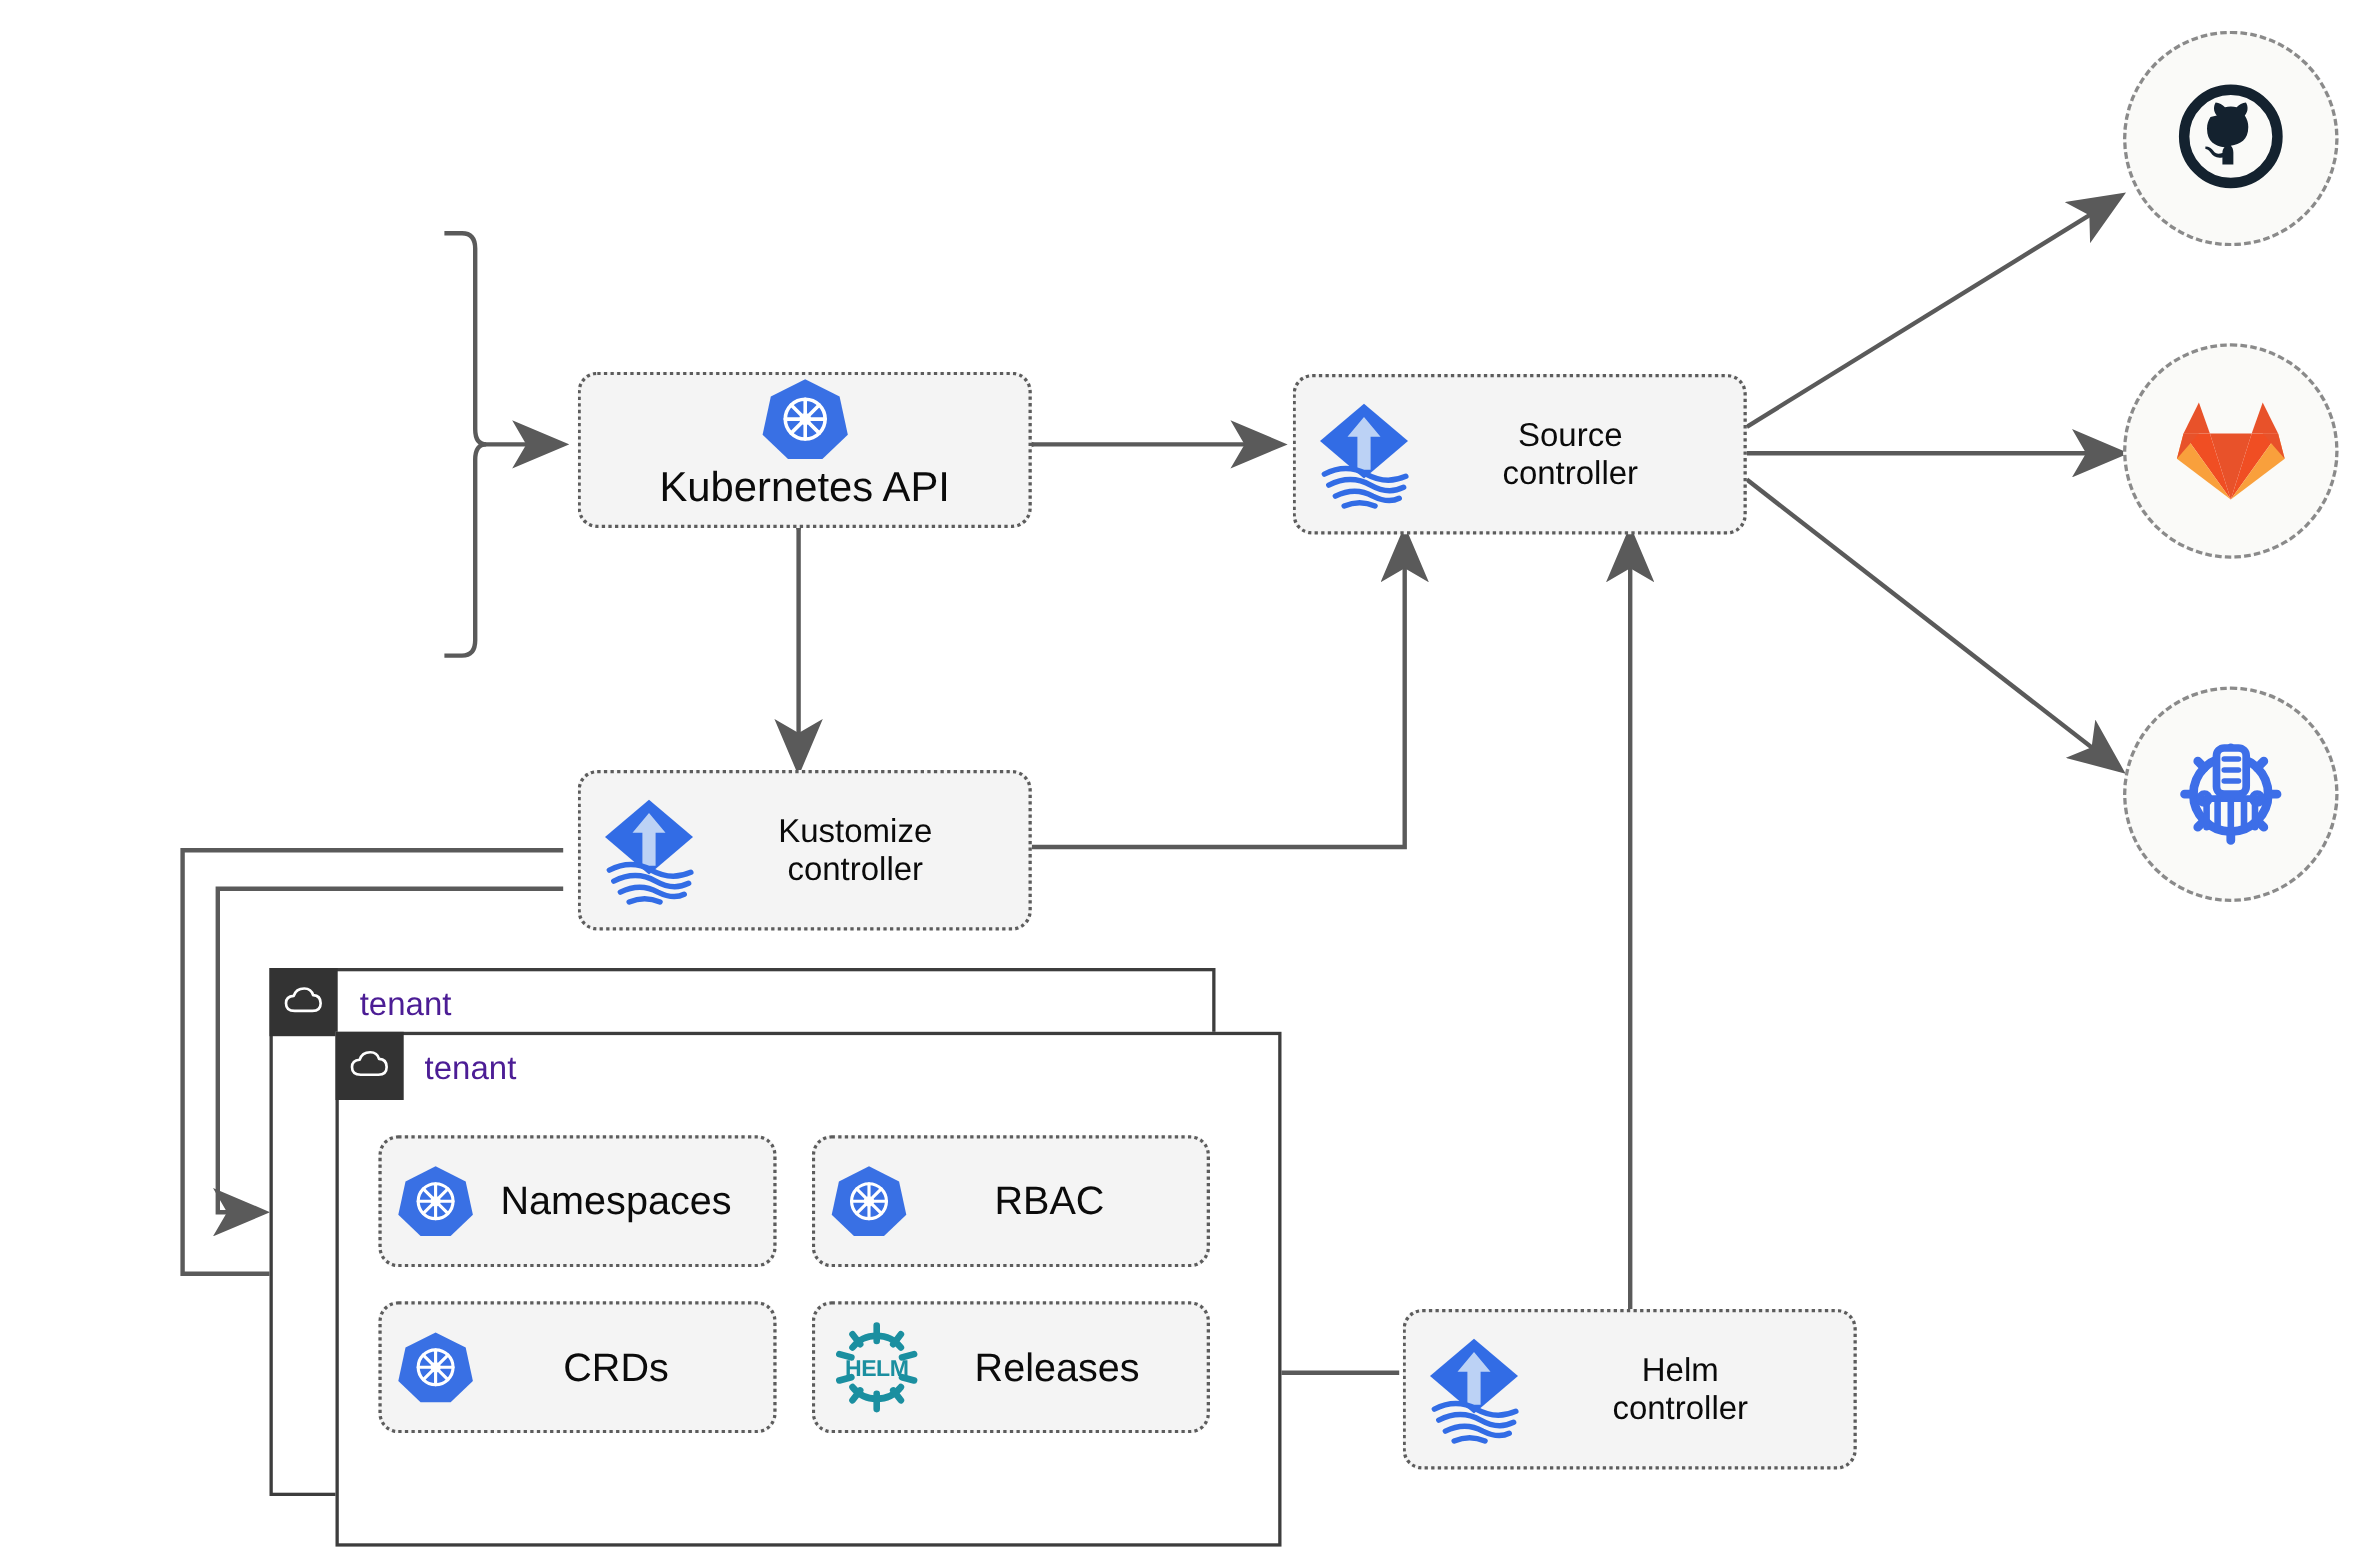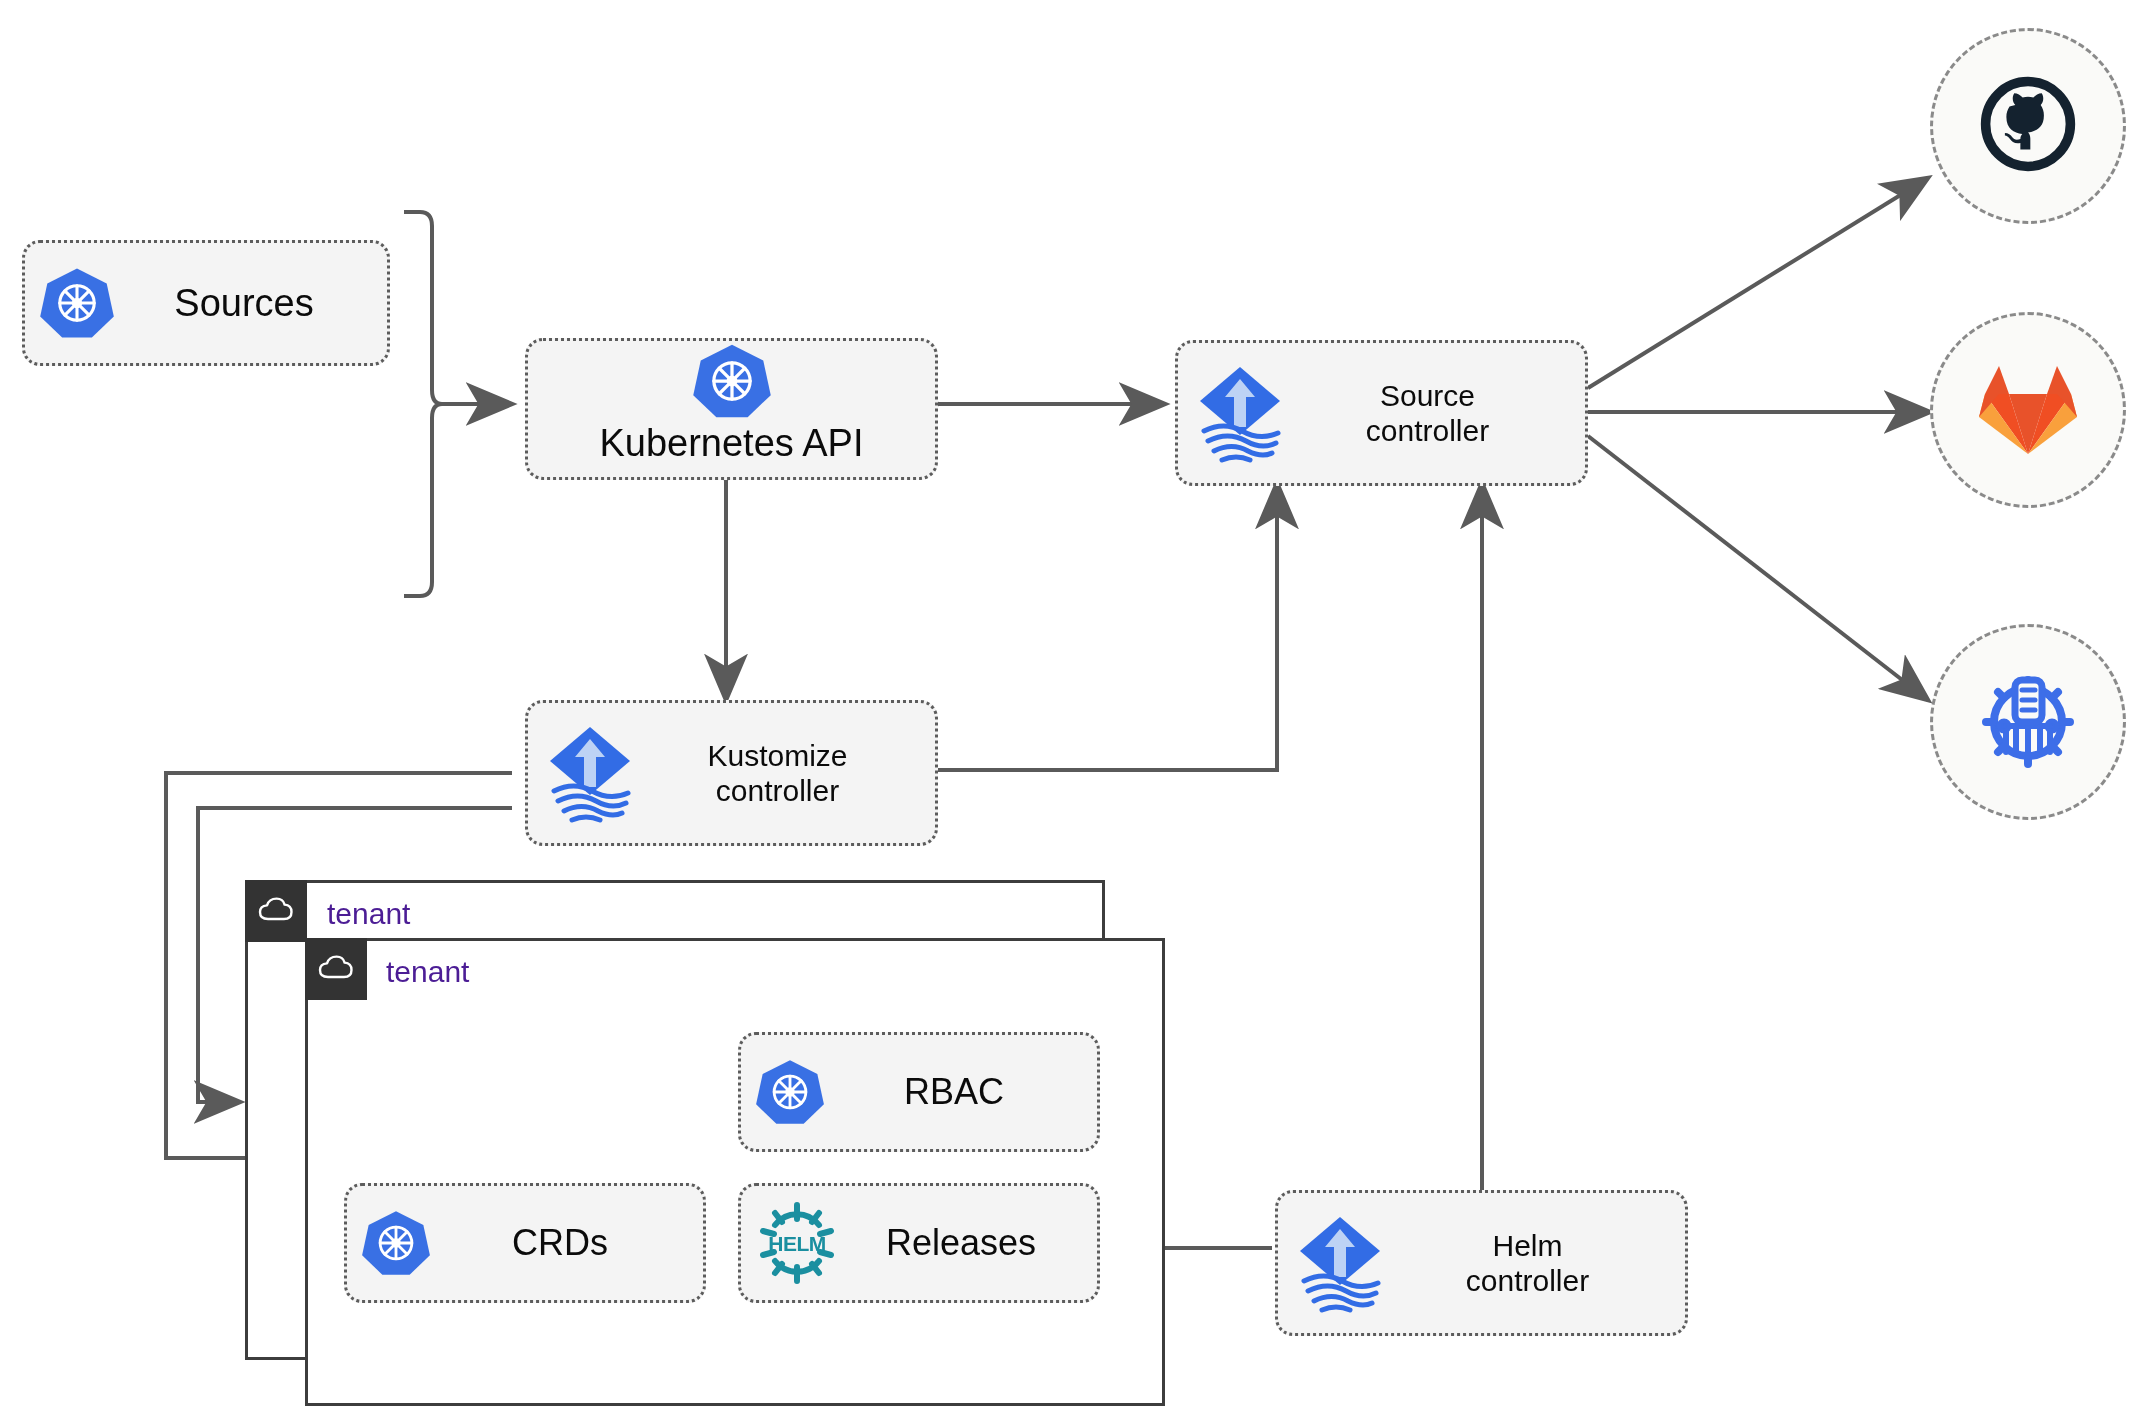--- a/index.html
+++ b/index.html
@@ -61,34 +61,20 @@
       <path d="M 1588,412 L 1930,412" marker-end="url(#ah)"></path>
 
       <path d="M 1588,436 L 1928,700" marker-end="url(#ah)"></path>
 
       <path d="M 512,773 L 166,773 L 166,1158 L 300,1158" marker-end="url(#ah)"></path>
 
       <path d="M 512,808 L 198,808 L 198,1102 L 240,1102" marker-end="url(#ah)"></path>
     </g>
   </svg>
 
-  <div class="node" style="left:22px;top:240px;width:368px;height:126px;padding:0 14px;">
-    <span class="ico">
-      <svg class="k8s-glyph" width="76" height="76" viewBox="0 0 64 64">
-        <path d="M32 3 57 15.6 63 43.3 44.5 61 19.5 61 1 43.3 7 15.6Z" fill="#3970e4"></path>
-        <g fill="none" stroke="#fff" stroke-width="2.6" stroke-linecap="round">
-          <circle cx="32" cy="32" r="14.5"></circle>
-          <circle cx="32" cy="32" r="4.4" fill="#fff" stroke="none"></circle>
-          <path d="M32 17.5 32 27.6M32 36.4 32 46.5M17.5 32 27.6 32M36.4 32 46.5 32"></path>
-          <path d="M21.8 21.8 28.9 28.9M35.1 35.1 42.2 42.2M42.2 21.8 35.1 28.9M28.9 35.1 21.8 42.2"></path>
-        </g>
-      </svg>
-    </span>
-    <span class="lbl lbl-1l">Sources</span>
-  </div>
 
 
   <div class="node" style="left:525px;top:338px;width:413px;height:142px;padding:0 18px;flex-direction:column;">
     <span class="ico">
       <svg class="k8s-glyph" width="80" height="80" viewBox="0 0 64 64">
         <path d="M32 3 57 15.6 63 43.3 44.5 61 19.5 61 1 43.3 7 15.6Z" fill="#3970e4"></path>
         <g fill="none" stroke="#fff" stroke-width="2.6" stroke-linecap="round">
           <circle cx="32" cy="32" r="14.5"></circle>
           <circle cx="32" cy="32" r="4.4" fill="#fff" stroke="none"></circle>
           <path d="M32 17.5 32 27.6M32 36.4 32 46.5M17.5 32 27.6 32M36.4 32 46.5 32"></path>
@@ -221,20 +207,34 @@
   <div class="tenant-tab" style="left:305px;top:938px;width:62px;height:62px;">
     <span>
       <svg width="38" height="28" viewBox="0 0 38 28">
         <path d="M11 24 Q3 24 3 17 Q3 11 10 10.4 Q12 3.6 19.6 3.6 Q26 3.6 27.6 9.6
                  Q34.5 10 34.5 17 Q34.5 24 27 24 Z" fill="none" stroke="#fff" stroke-width="2.4" stroke-linejoin="round"></path>
       </svg>
     </span>
   </div>
   <div class="tenant-name" style="left:386px;top:955px;">tenant</div>
 
+  <div class="node" style="left:344px;top:1032px;width:362px;height:120px;padding:0 14px;">
+    <span class="ico">
+      <svg class="k8s-glyph" width="70" height="70" viewBox="0 0 64 64">
+        <path d="M32 3 57 15.6 63 43.3 44.5 61 19.5 61 1 43.3 7 15.6Z" fill="#3970e4"></path>
+        <g fill="none" stroke="#fff" stroke-width="2.6" stroke-linecap="round">
+          <circle cx="32" cy="32" r="14.5"></circle>
+          <circle cx="32" cy="32" r="4.4" fill="#fff" stroke="none"></circle>
+          <path d="M32 17.5 32 27.6M32 36.4 32 46.5M17.5 32 27.6 32M36.4 32 46.5 32"></path>
+          <path d="M21.8 21.8 28.9 28.9M35.1 35.1 42.2 42.2M42.2 21.8 35.1 28.9M28.9 35.1 21.8 42.2"></path>
+        </g>
+      </svg>
+    </span>
+    <span class="lbl lbl-sm">Namespaces</span>
+  </div>
 
   <div class="node" style="left:738px;top:1032px;width:362px;height:120px;padding:0 14px;">
     <span class="ico">
       <svg class="k8s-glyph" width="70" height="70" viewBox="0 0 64 64">
         <path d="M32 3 57 15.6 63 43.3 44.5 61 19.5 61 1 43.3 7 15.6Z" fill="#3970e4"></path>
         <g fill="none" stroke="#fff" stroke-width="2.6" stroke-linecap="round">
           <circle cx="32" cy="32" r="14.5"></circle>
           <circle cx="32" cy="32" r="4.4" fill="#fff" stroke="none"></circle>
           <path d="M32 17.5 32 27.6M32 36.4 32 46.5M17.5 32 27.6 32M36.4 32 46.5 32"></path>
           <path d="M21.8 21.8 28.9 28.9M35.1 35.1 42.2 42.2M42.2 21.8 35.1 28.9M28.9 35.1 21.8 42.2"></path>

